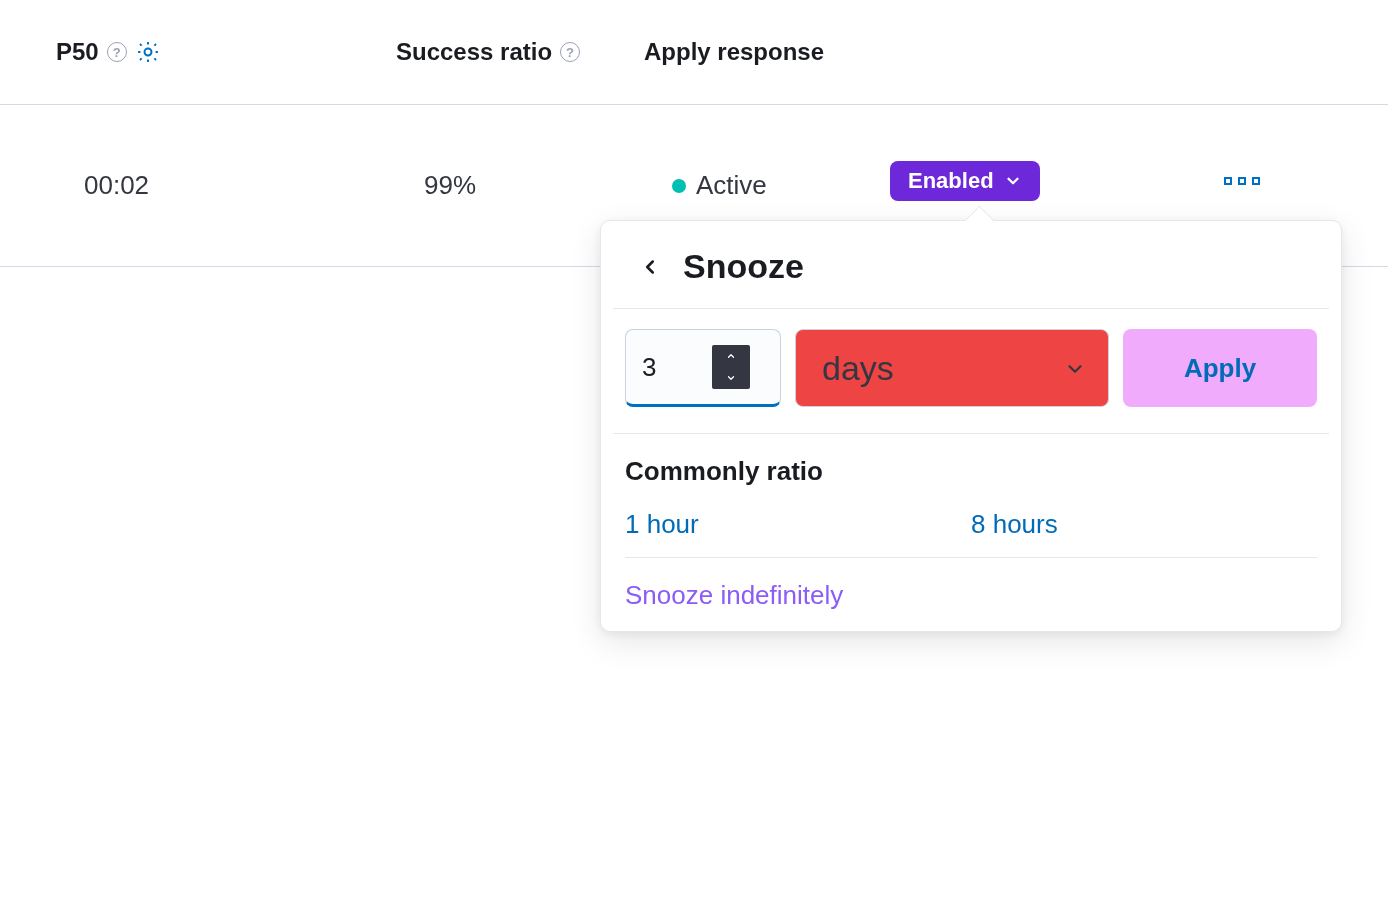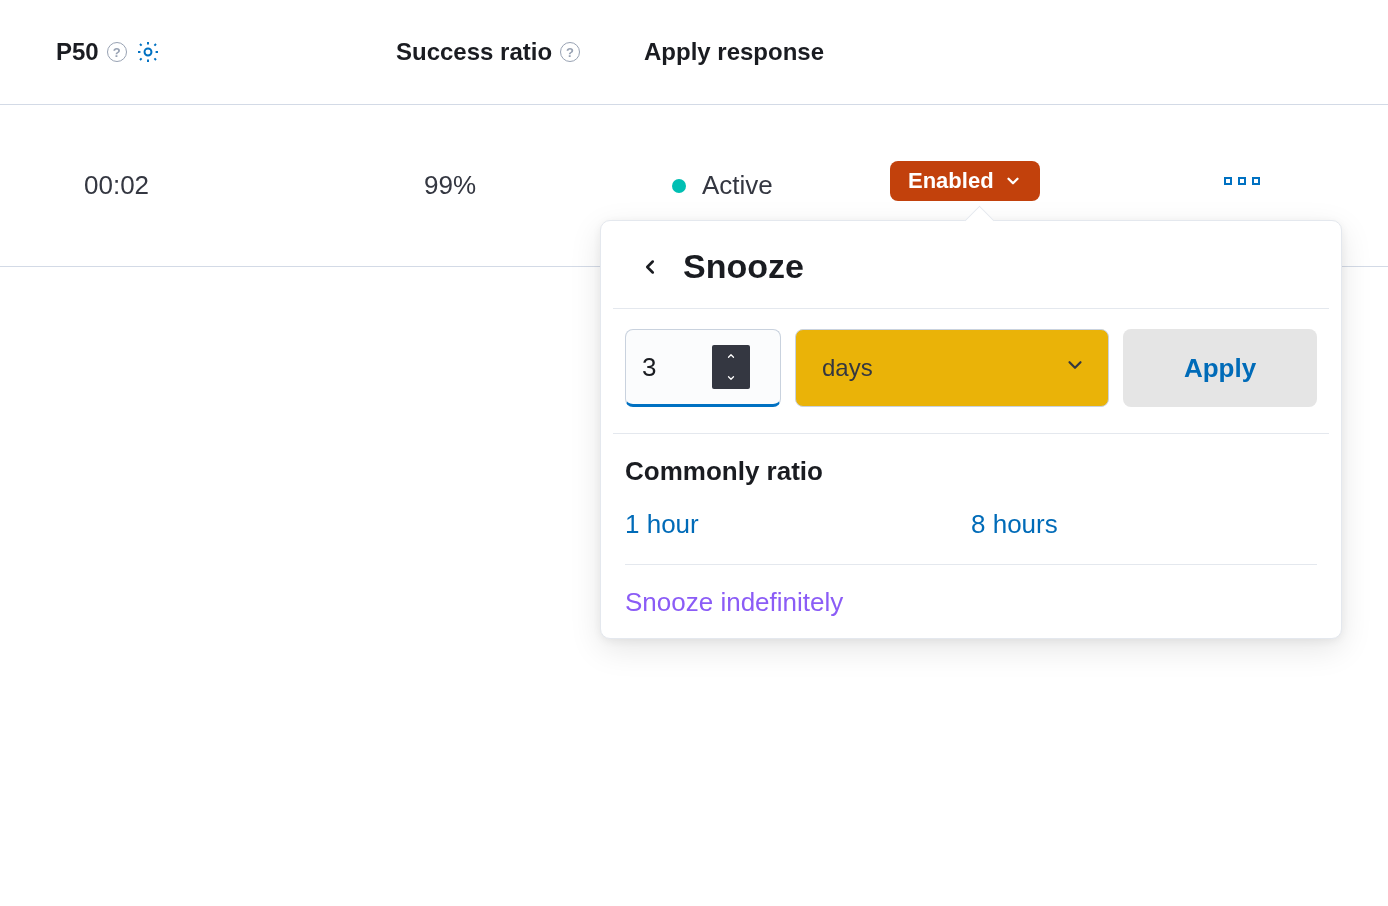--- a/index.html
+++ b/index.html
@@ -48,34 +48,34 @@
       align-items: center;
       height: 162px;
       border-bottom: 1px solid #d3dae6;
       padding-left: 84px;
       font-size: 26px;
       color: #343741;
       position: relative;
     }
     .data-row .col-p50 { font-weight: 400; }
     .data-row .col-sr  { font-weight: 400; }
-    .data-row .col-lr  { display: flex; align-items: center; gap: 16px; }
+    .data-row .col-lr  { display: flex; align-items: center; gap: 10px; }
 
     .status-dot {
       width: 14px; height: 14px; border-radius: 50%; background: #00bfb3;
     }
 
     
     .enabled-pill {
       position: absolute;
       left: 890px;
       top: 56px;
       height: 40px;
       padding: 0 18px;
-      background: #c2410c;
+      background: #6d28d9;
       color: #fff;
       border-radius: 8px;
       font-size: 22px;
       font-weight: 600;
       display: inline-flex;
       align-items: center;
       gap: 10px;
       cursor: pointer;
     }
     .enabled-pill .chev { display: inline-flex; }
@@ -170,52 +170,52 @@
       flex: 1;
       display: flex; align-items: center; justify-content: center;
     }
     .stepper svg { stroke: #fff; }
 
     .unit-select {
       flex: 0 0 314px;
       height: 78px;
       border: 1px solid #c9d2de;
       border-radius: 8px;
-      background: #eab308;
+      background: #ef4444;
       display: flex;
       align-items: center;
       justify-content: space-between;
       padding: 0 22px 0 26px;
-      font-size: 24px;
+      font-size: 34px;
       color: #343741;
       cursor: pointer;
     }
 
     .apply-btn {
       flex: 1;
       height: 78px;
       border-radius: 8px;
-      background: #e5e5e5;
+      background: #f0abfc;
       color: #006bb8;
       font-size: 26px;
       font-weight: 600;
       display: flex;
       align-items: center;
       justify-content: center;
       cursor: pointer;
       border: none;
     }
 
     .common-section { padding: 22px 24px 0 24px; }
     .common-label { font-size: 26px; font-weight: 700; color: #1a1c21; margin-bottom: 22px; }
     .common-grid {
       display: grid;
       grid-template-columns: 1fr 1fr;
       row-gap: 18px;
-      padding-bottom: 24px;
+      padding-bottom: 17px;
       border-bottom: 1px solid #e4e8ee;
     }
     .common-link-wrap {
       display: inline-block;
     }
     .common-link {
       font-size: 26px;
       color: #006bb8;
       cursor: pointer;
       display: inline-block;

